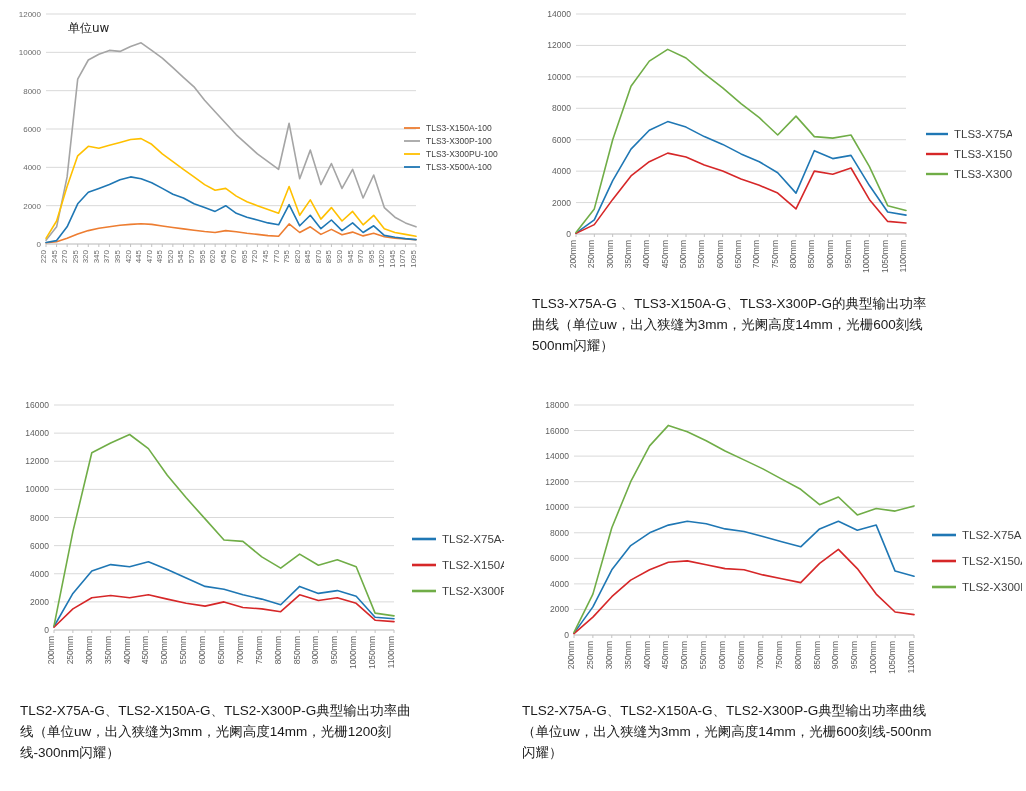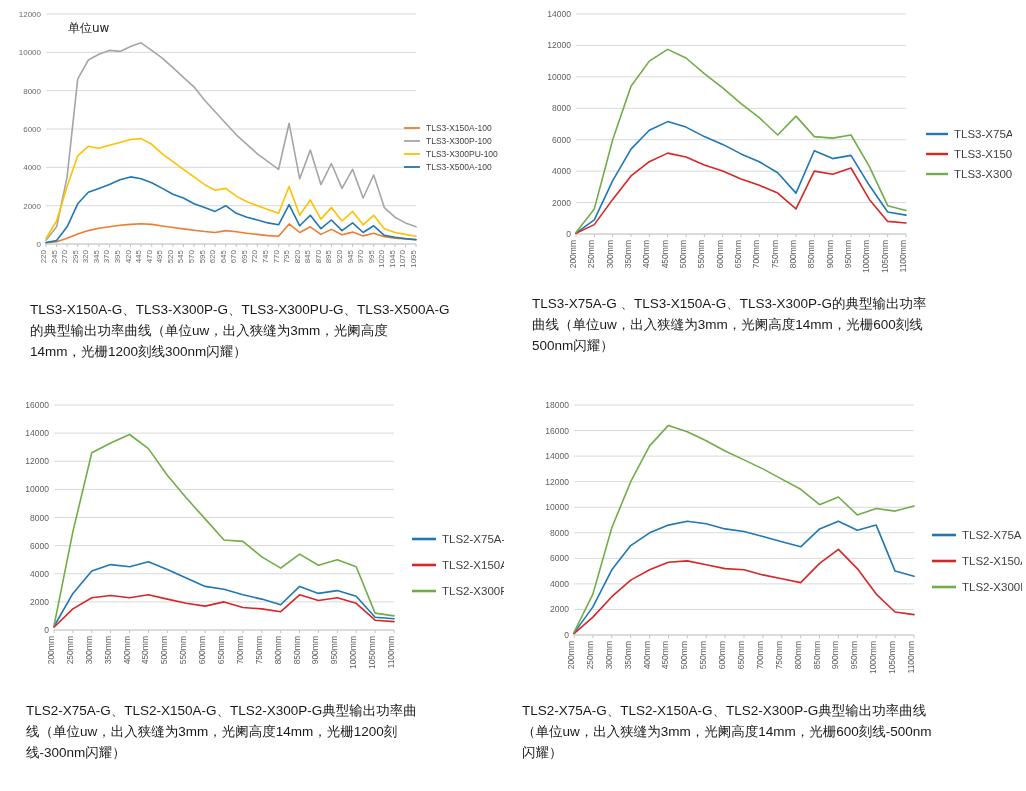--- a/index.html
+++ b/index.html
@@ -136,23 +136,20 @@
           <line x1="392" y1="122" x2="408" y2="122" stroke="#ed7d31" stroke-width="1.8"></line>
           <text x="414" y="125" class="legend-label-sm">TLS3-X150A-100</text>
           <line x1="392" y1="135" x2="408" y2="135" stroke="#a5a5a5" stroke-width="1.8"></line>
           <text x="414" y="138" class="legend-label-sm">TLS3-X300P-100</text>
           <line x1="392" y1="148" x2="408" y2="148" stroke="#ffc000" stroke-width="1.8"></line>
           <text x="414" y="151" class="legend-label-sm">TLS3-X300PU-100</text>
           <line x1="392" y1="161" x2="408" y2="161" stroke="#1f77b4" stroke-width="1.8"></line>
           <text x="414" y="164" class="legend-label-sm">TLS3-X500A-100</text>
         </svg>
     </div>
-    <div class="caption" style="margin:14px 0 0 18px;width:420px;">TLS3-X150A-G、TLS3-X300P-G、TLS3-X300PU-G、TLS3-X500A-G
-的典型输出功率曲线（单位uw，出入狭缝为3mm，光阑高度
-14mm，光栅1200刻线300nm闪耀）</div>
   </div>
 
   <div class="cell" style="padding:6px 0 0 20px;">
     <div class="chartbox">
       <svg id="svg2" width="480" height="280">
           <rect x="44" y="8" width="330" height="220" fill="#ffffff" stroke="none"></rect>
           <text x="39" y="231" class="axis-text-r" text-anchor="end">0</text>
           <line x1="44" y1="196.57142857142858" x2="374" y2="196.57142857142858" class="gridline"></line>
           <text x="39" y="199.57142857142858" class="axis-text-r" text-anchor="end">2000</text>
           <line x1="44" y1="165.14285714285714" x2="374" y2="165.14285714285714" class="gridline"></line>
@@ -286,21 +283,21 @@
           <path d="M50.0 230.2 L68.9 211.9 L87.8 200.7 L106.7 198.5 L125.6 200.7 L144.4 197.8 L163.3 202.1 L182.2 206.3 L201.1 209.1 L220.0 204.9 L238.9 210.5 L257.8 211.9 L276.7 214.7 L295.6 197.8 L314.4 203.5 L333.3 200.7 L352.2 206.3 L371.1 223.2 L390.0 224.6 " class="series" stroke="#d62728" stroke-width="2"></path>
           <path d="M50.0 228.8 L68.9 134.6 L87.8 55.8 L106.7 46.0 L125.6 37.5 L144.4 51.6 L163.3 78.3 L182.2 100.8 L201.1 121.9 L220.0 143.0 L238.9 144.4 L257.8 159.9 L276.7 171.1 L295.6 157.1 L314.4 168.3 L333.3 162.7 L352.2 169.7 L371.1 216.1 L390.0 218.9 " class="series" stroke="#70ad47" stroke-width="2"></path>
           <line x1="408" y1="142" x2="432" y2="142" stroke="#1f77b4" stroke-width="2.6"></line>
           <text x="438" y="146" class="legend-label">TLS2-X75A-G</text>
           <line x1="408" y1="168" x2="432" y2="168" stroke="#d62728" stroke-width="2.6"></line>
           <text x="438" y="172" class="legend-label">TLS2-X150A-G</text>
           <line x1="408" y1="194" x2="432" y2="194" stroke="#70ad47" stroke-width="2.6"></line>
           <text x="438" y="198" class="legend-label">TLS2-X300P-G</text>
         </svg>
     </div>
-    <div class="caption" style="margin:14px 0 0 22px;width:450px;">TLS2-X75A-G、TLS2-X150A-G、TLS2-X300P-G典型输出功率曲
+    <div class="caption" style="margin:14px 0 0 16px;width:450px;">TLS2-X75A-G、TLS2-X150A-G、TLS2-X300P-G典型输出功率曲
 线（单位uw，出入狭缝为3mm，光阑高度14mm，光栅1200刻
 线-300nm闪耀）</div>
   </div>
 
   <div class="cell" style="padding:12px 0 0 10px;">
     <div class="chartbox">
       <svg id="svg4" width="500" height="290">
           <rect x="52" y="8" width="340" height="230" fill="#ffffff" stroke="none"></rect>
           <text x="47" y="241" class="axis-text-r" text-anchor="end">0</text>
           <line x1="52" y1="212.44444444444446" x2="392" y2="212.44444444444446" class="gridline"></line>

